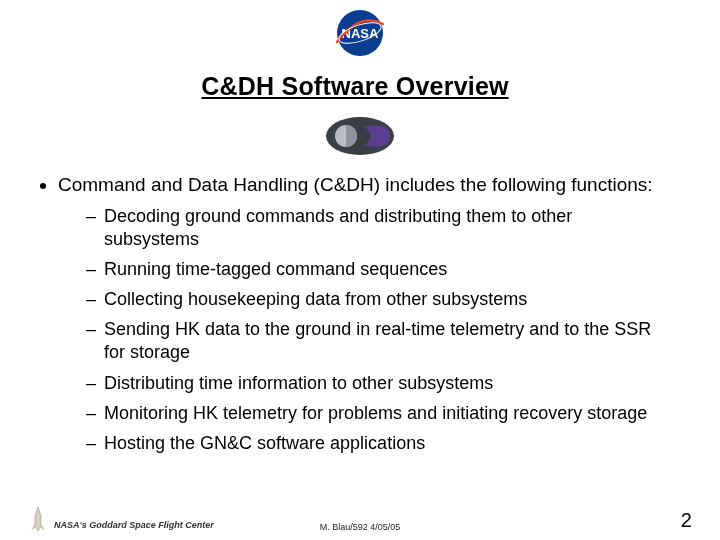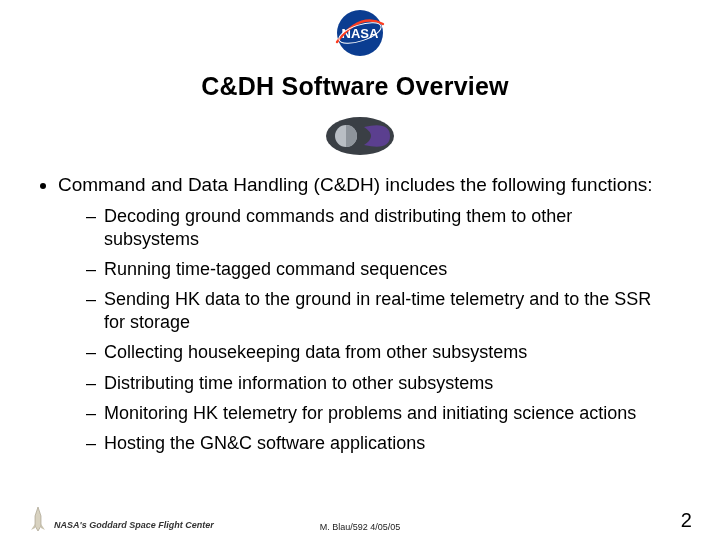--- a/index.html
+++ b/index.html
@@ -25,20 +25,21 @@
     height: 50px;
     flex: 0 0 auto;
   }
   .title {
     flex: 1 1 auto;
     text-align: center;
     font-weight: 700;
     font-size: 25px;
     letter-spacing: 0.2px;
     padding-right: 10px;
+    text-decoration: underline;
   }
   .mission-logo {
     width: 72px;
     height: 42px;
     flex: 0 0 auto;
   }
   .body {
     padding: 16px 36px 0 36px;
     font-size: 19px;
     line-height: 1.28;
@@ -125,24 +126,24 @@
   </div>
 </div>
 
 <div class="body">
   <ul class="top">
     <li>
       <span>Command and Data Handling (C&amp;DH) includes the following functions:</span>
       <ul class="sub">
         <li><span>Decoding ground commands and distributing them to other subsystems</span></li>
         <li><span>Running time-tagged command sequences</span></li>
+        <li><span>Collecting housekeeping data from other subsystems</span></li>
         <li><span>Sending HK data to the ground in real-time telemetry and to the SSR for storage</span></li>
-        <li><span>Collecting housekeeping data from other subsystems</span></li>
         <li><span>Distributing time information to other subsystems</span></li>
-        <li><span>Monitoring HK telemetry for problems and initiating science actions</span></li>
+        <li><span>Monitoring HK telemetry for problems and initiating recovery storage</span></li>
         <li><span>Hosting the GN&amp;C software applications</span></li>
       </ul>
     </li>
   </ul>
 </div>
 
 <div class="footer">
   <div class="footer-left">
     <svg width="20" height="26" viewBox="0 0 20 26">
       <path d="M10 1 L13 10 L13 20 L10 25 L7 20 L7 10 Z" fill="#d8d2c0" stroke="#9e9682" stroke-width="0.6"></path>

